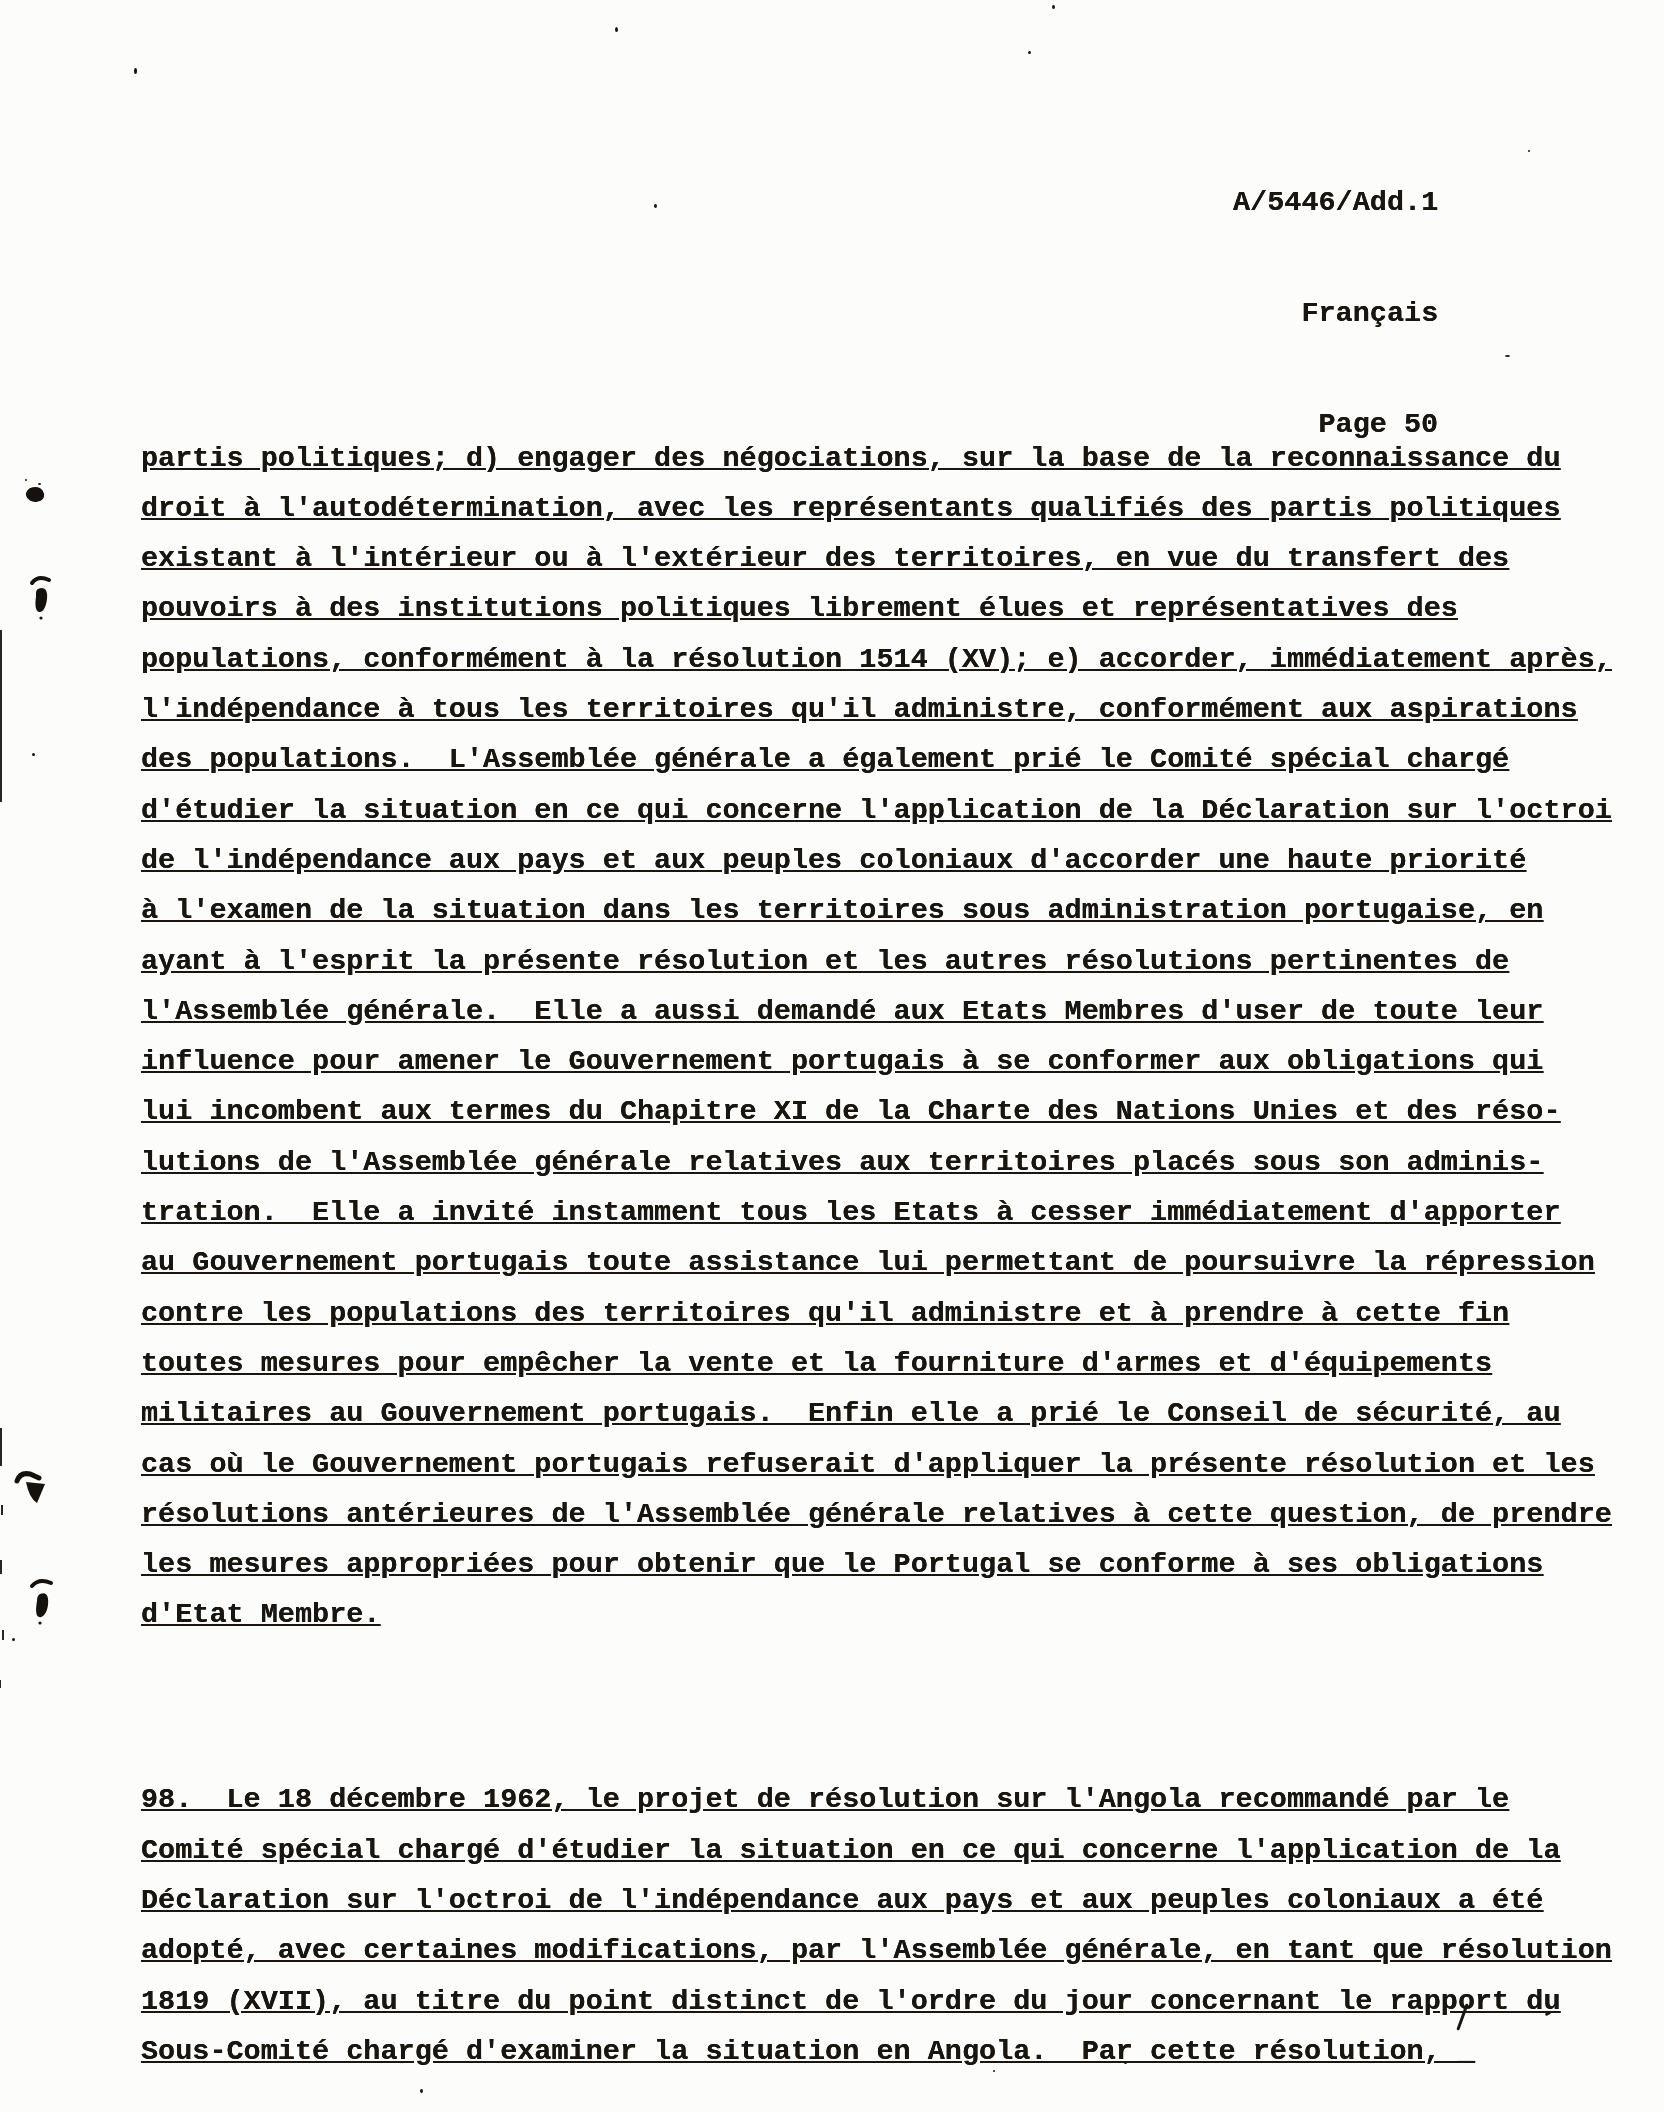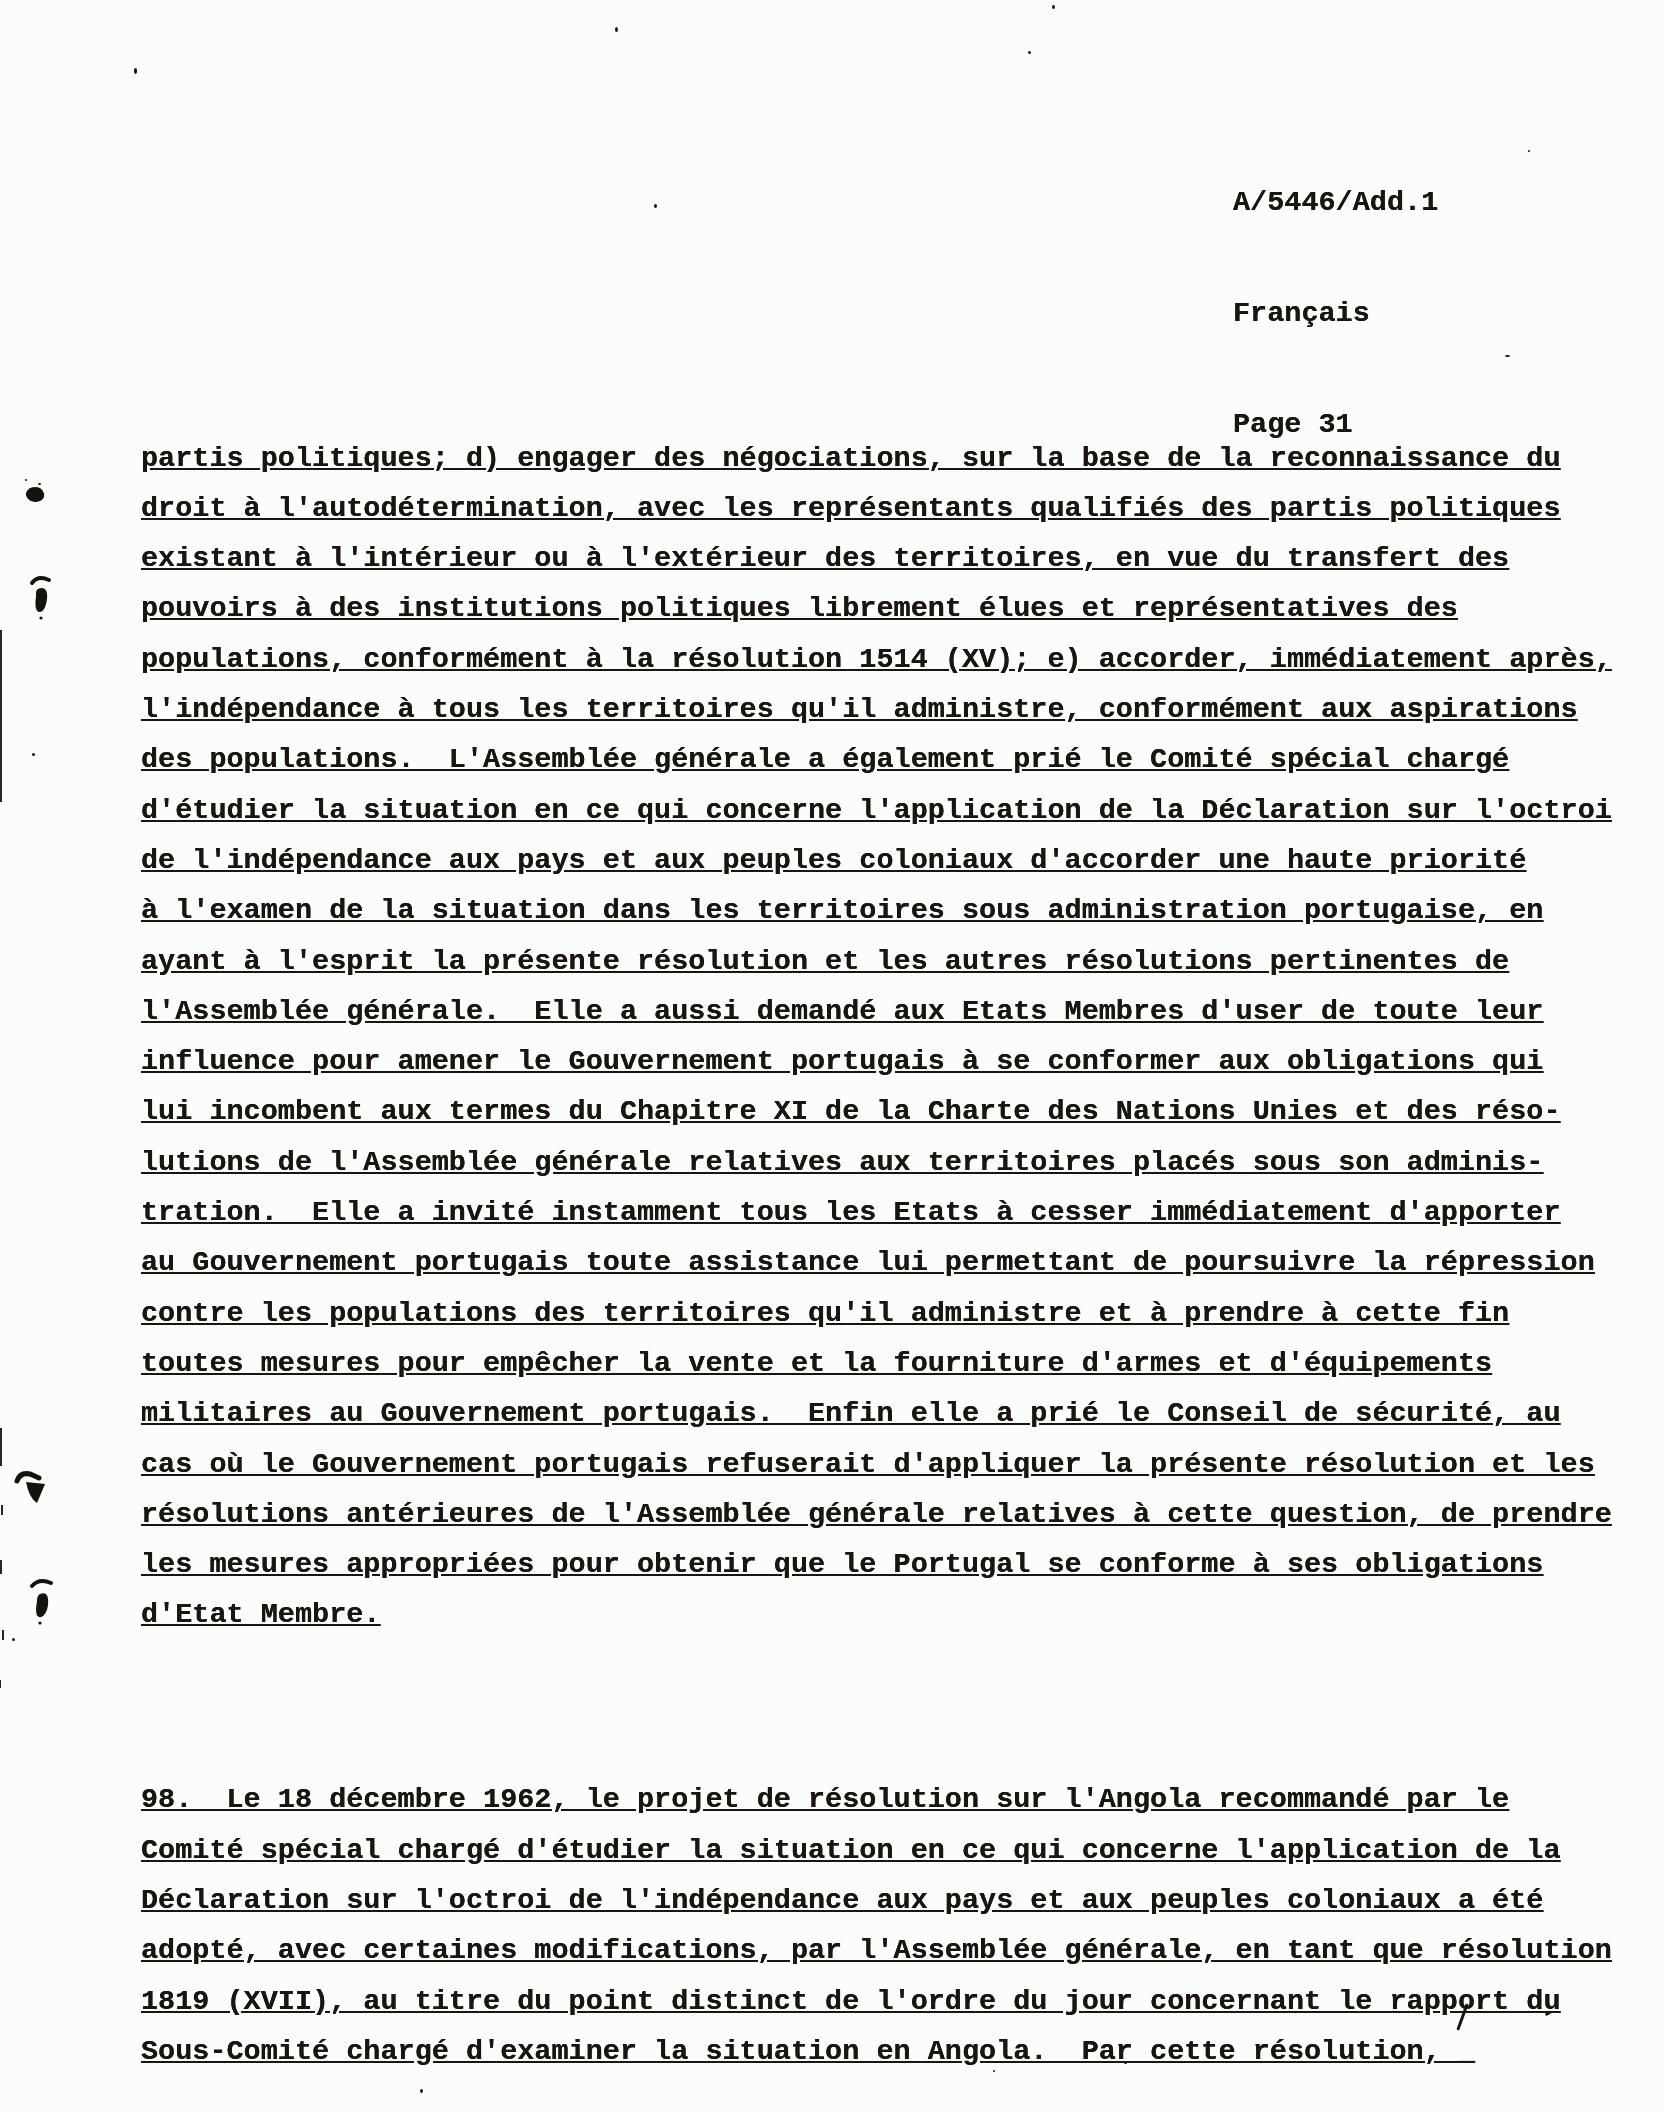--- a/index.html
+++ b/index.html
@@ -11,20 +11,21 @@
     overflow:hidden;
     color:#191510;
     font-family:"Liberation Mono","DejaVu Sans Mono",monospace;
     font-weight:bold;
   }
   .header {
     position:absolute; left:1233px; top:110px;
     font-size:28.5px; line-height:37px;
     white-space:pre;
     text-shadow:0 0 0.5px currentColor;
+    text-align:right;
   }
   .bodytext {
     position:absolute; left:124px; top:316px; width:1510px;
     font-size:28.5px; line-height:50.3px;
     white-space:pre-wrap;
     text-shadow:0 0 0.5px currentColor;
   }
   .para { margin:17px;text-decoration:underline; }
   
   .mark { position:absolute; background:#1a1510; }
@@ -39,21 +40,21 @@
   svg.inkmark { position:absolute; overflow:visible; }
 </style>
 </head>
 <body>
 
 <div class="page">
 
   <div class="header">
     <div>A/5446/Add.1</div>
     <div>Français</div>
-    <div>Page 31</div>
+    <div>Page 50</div>
   </div>
 
   <div class="bodytext">
     <p class="para">partis politiques; d) engager des négociations, sur la base de la reconnaissance du
 droit à l'autodétermination, avec les représentants qualifiés des partis politiques
 existant à l'intérieur ou à l'extérieur des territoires, en vue du transfert des
 pouvoirs à des institutions politiques librement élues et représentatives des
 populations, conformément à la résolution 1514 (XV); e) accorder, immédiatement après,
 l'indépendance à tous les territoires qu'il administre, conformément aux aspirations
 des populations.  L'Assemblée générale a également prié le Comité spécial chargé

